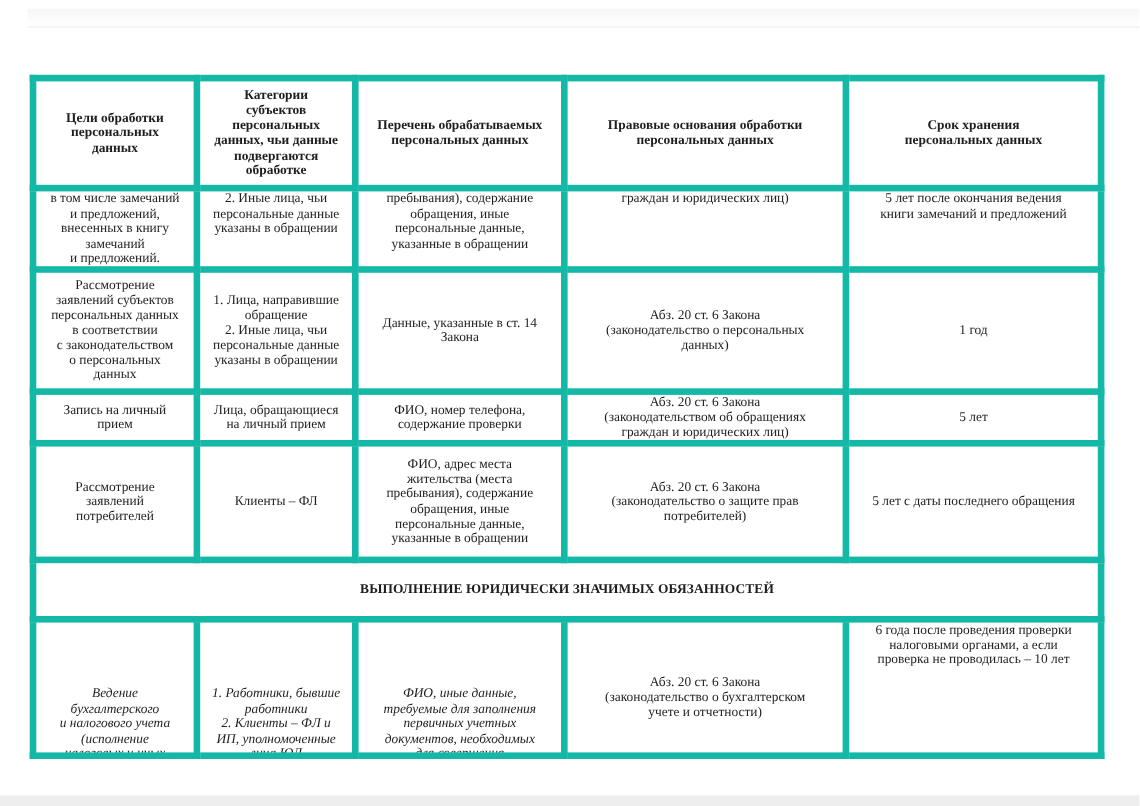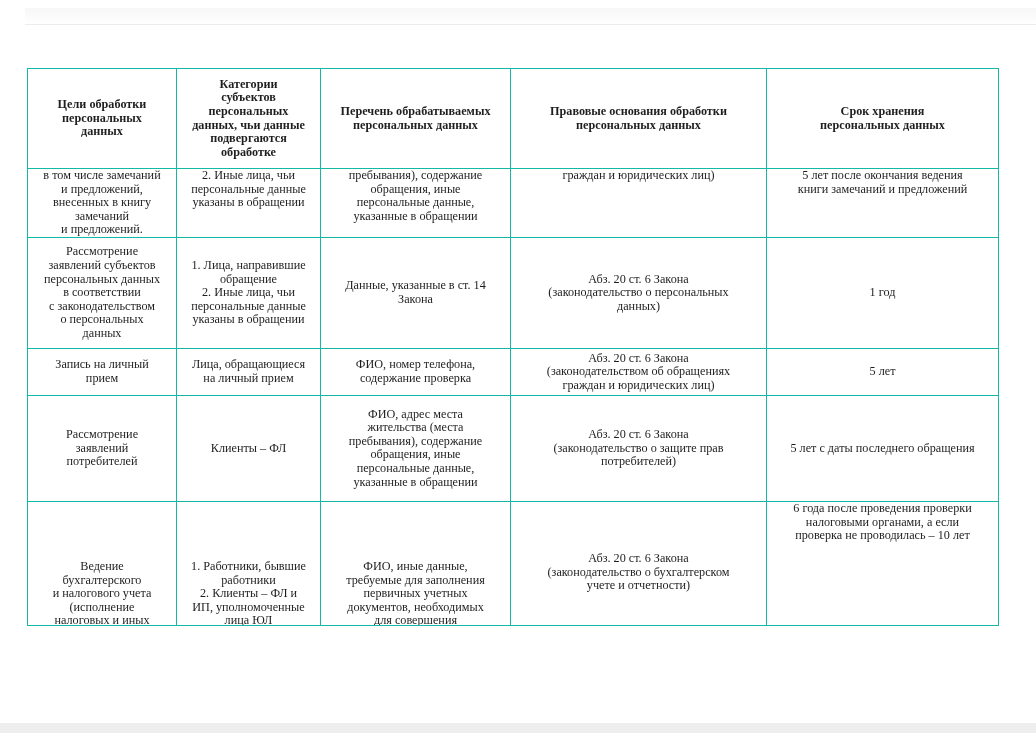--- a/index.html
+++ b/index.html
@@ -19,21 +19,21 @@
     position: absolute; left: 0; top: 723px; width: 1036px; height: 10px;
     background: #eeeeee;
   }
   table.main {
     position: absolute; left: 27px; top: 68px;
     border-collapse: collapse;
     table-layout: fixed;
     width: 971px;
   }
   table.main td, table.main th {
-    border: 1px solid #14b8a6;
+    border: 6px solid #14b8a6;
     text-align: center;
     font-size: 12.2px;
     line-height: 13.6px;
     padding: 0 2px;
     overflow: hidden;
   }
   table.main th {
     font-weight: bold;
     vertical-align: middle;
   }
@@ -46,21 +46,21 @@
   tr.h-r5 { height: 124px; }
   td.top { vertical-align: top; padding-top: 2px; }
   td.mid { vertical-align: middle; }
   td.section {
     font-weight: bold;
     font-size: 13.5px;
     letter-spacing: 0.1px;
     vertical-align: middle;
   }
   .line { display: block; white-space: nowrap; }
-  .overflow-cell { position: relative; }
+  .overflow-cell { position: relative; font-style: italic; }
   .overflow-inner {
     position: absolute; left: 0; right: 0;
   }
 </style>
 </head>
 <body>
 
 <div class="scan-top"></div>
 
 <table class="main">
@@ -163,21 +163,21 @@
     <td class="mid">
           <span class="line">Запись на личный</span>
           <span class="line">прием</span>
         </td>
     <td class="mid">
           <span class="line">Лица, обращающиеся</span>
           <span class="line">на личный прием</span>
         </td>
     <td class="mid">
           <span class="line">ФИО, номер телефона,</span>
-          <span class="line">содержание проверка</span>
+          <span class="line">содержание проверки</span>
         </td>
     <td class="mid">
           <span class="line">Абз. 20 ст. 6 Закона</span>
           <span class="line">(законодательством об обращениях</span>
           <span class="line">граждан и юридических лиц)</span>
         </td>
     <td class="mid">
           <span class="line">5 лет</span>
         </td>
   </tr>
@@ -202,20 +202,23 @@
     <td class="mid">
           <span class="line">Абз. 20 ст. 6 Закона</span>
           <span class="line">(законодательство о защите прав</span>
           <span class="line">потребителей)</span>
         </td>
     <td class="mid">
           <span class="line">5 лет с даты последнего обращения</span>
         </td>
   </tr>
 
+  <tr class="h-sec">
+    <td colspan="5" class="section">ВЫПОЛНЕНИЕ ЮРИДИЧЕСКИ ЗНАЧИМЫХ ОБЯЗАННОСТЕЙ</td>
+  </tr>
 
   <tr class="h-r5">
     <td class="overflow-cell">
       <div class="overflow-inner" style="top:58px">
             <span class="line">Ведение</span>
             <span class="line">бухгалтерского</span>
             <span class="line">и налогового учета</span>
             <span class="line">(исполнение</span>
             <span class="line">налоговых и иных</span>
           </div>

